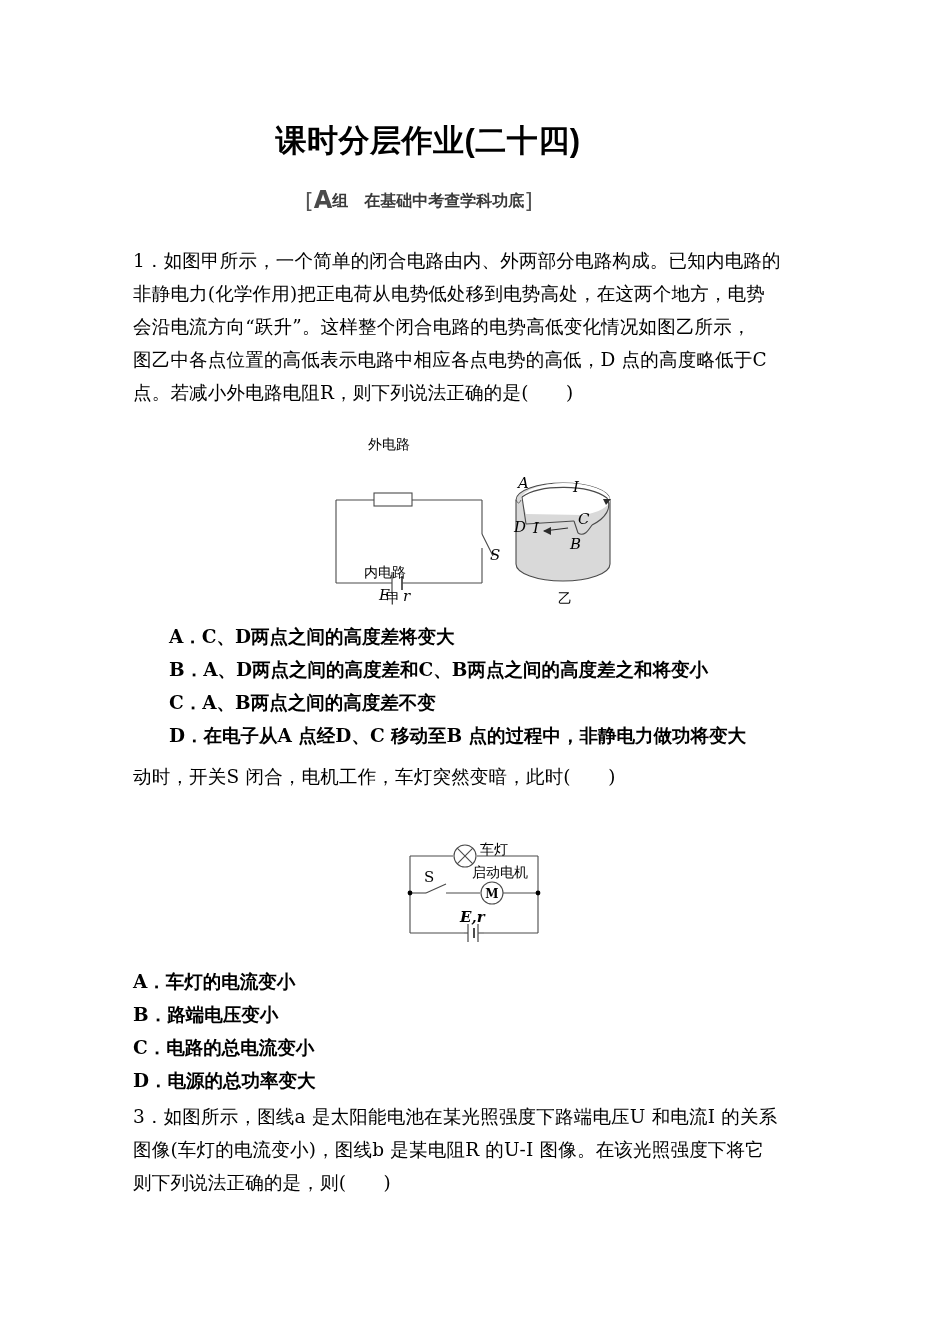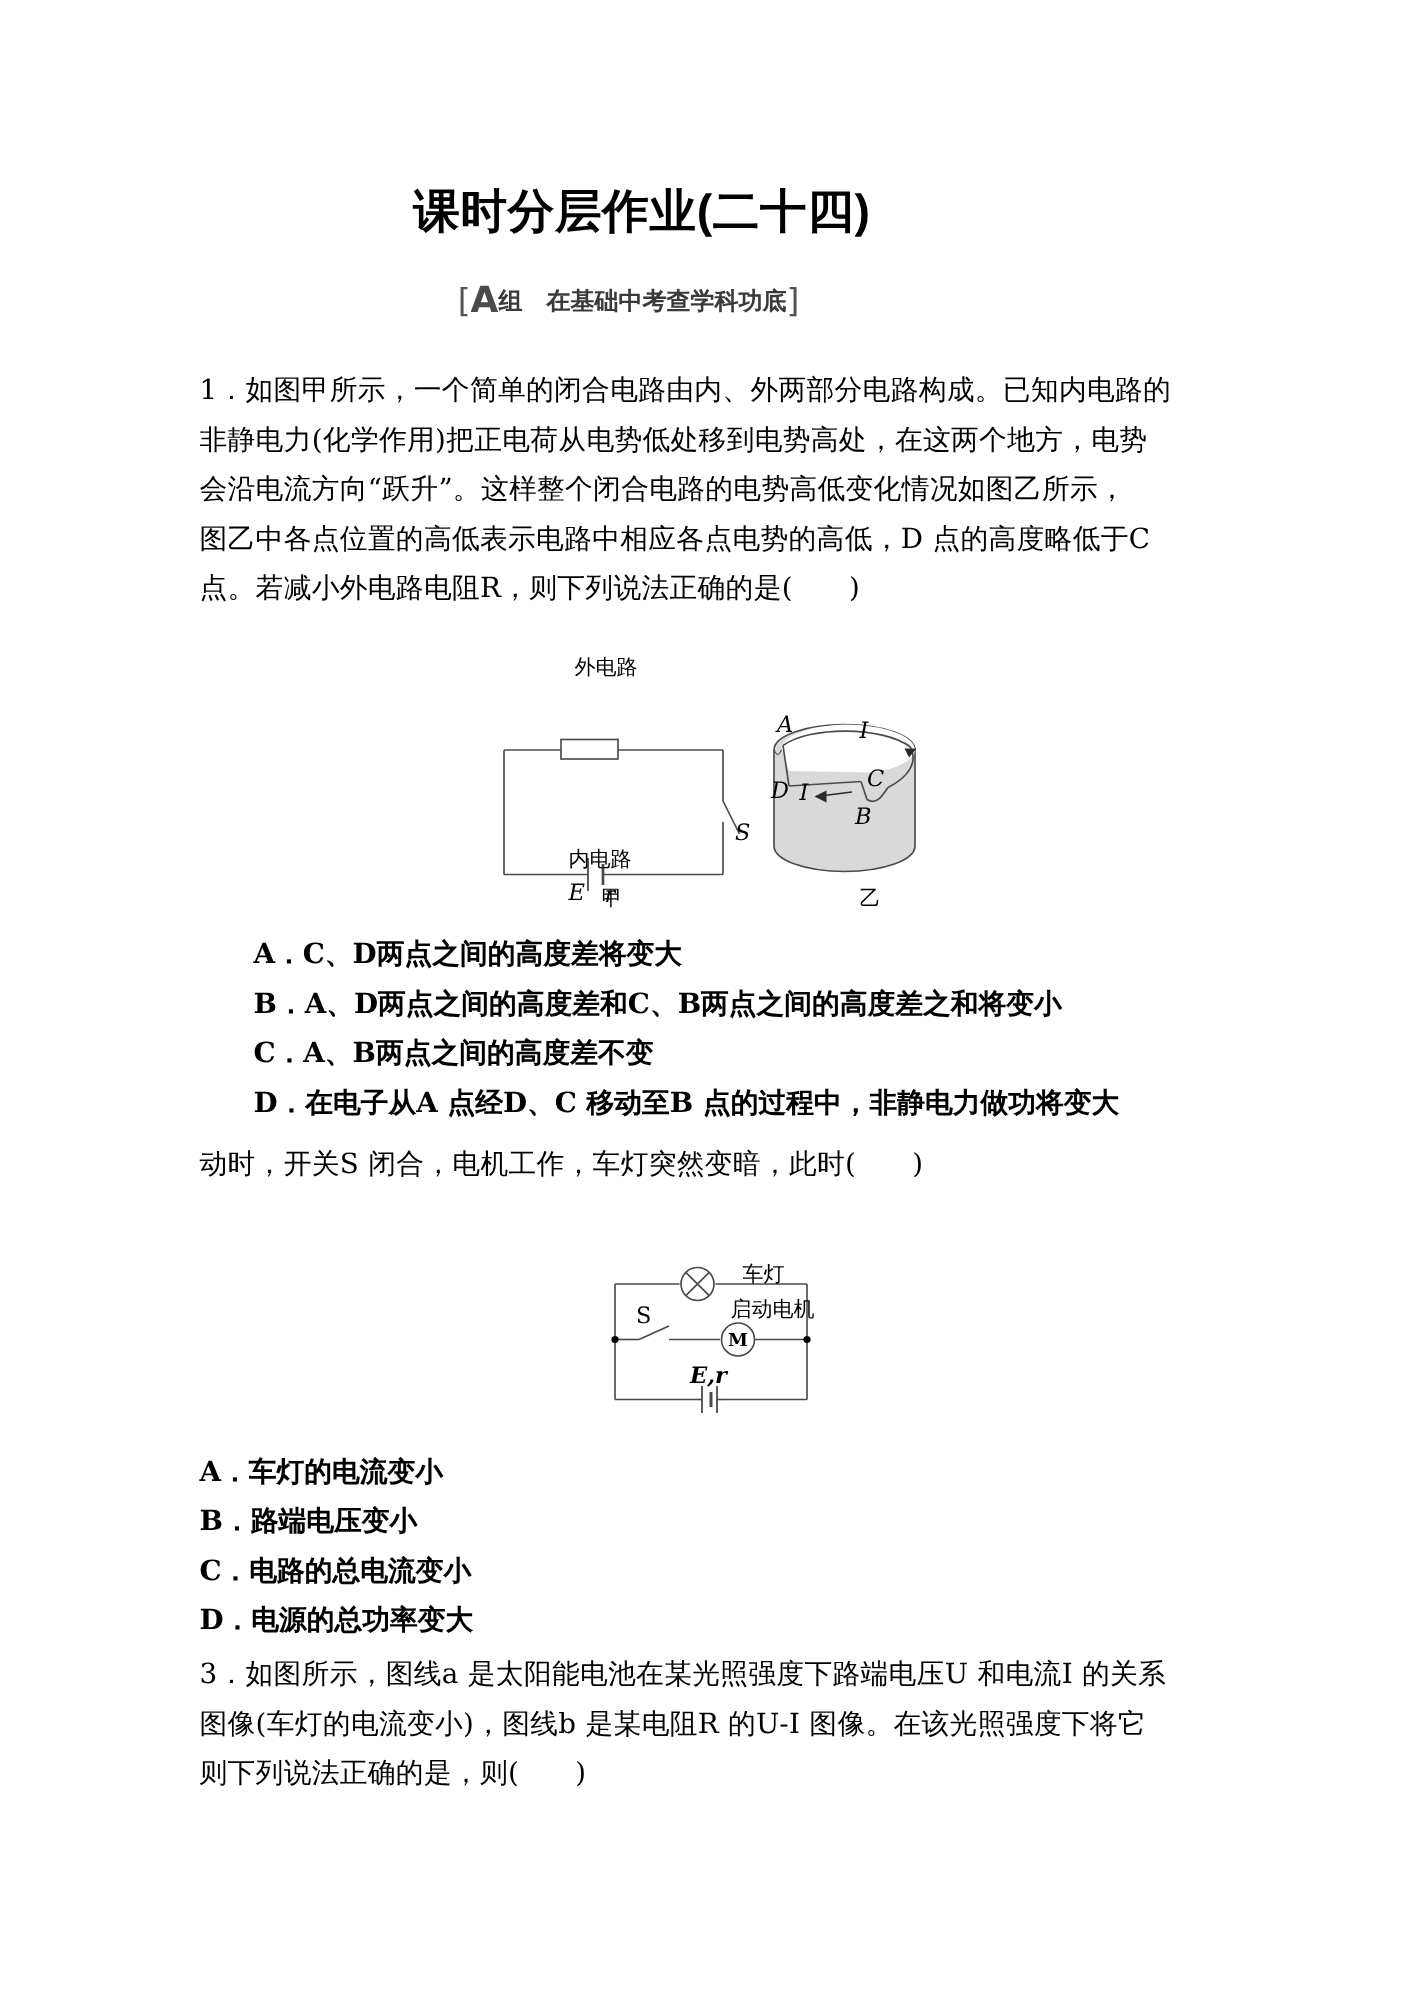--- a/index.html
+++ b/index.html
@@ -86,21 +86,20 @@
   .figlabel {
     position: absolute;
     font-size: 15px;
     font-style: italic;
     font-family: "DejaVu Serif", "Liberation Serif", serif;
   }
   .cnlabel {
     position: absolute;
     font-size: 14px;
     font-family: "DejaVu Sans", "Liberation Sans", sans-serif;
-    margin-left: 15px;
   }
   svg { display: block; }
 </style>
 </head>
 <body>
 
 <div class="page">
 
   <div class="doc-title">课时分层作业(二十四)</div>
 

